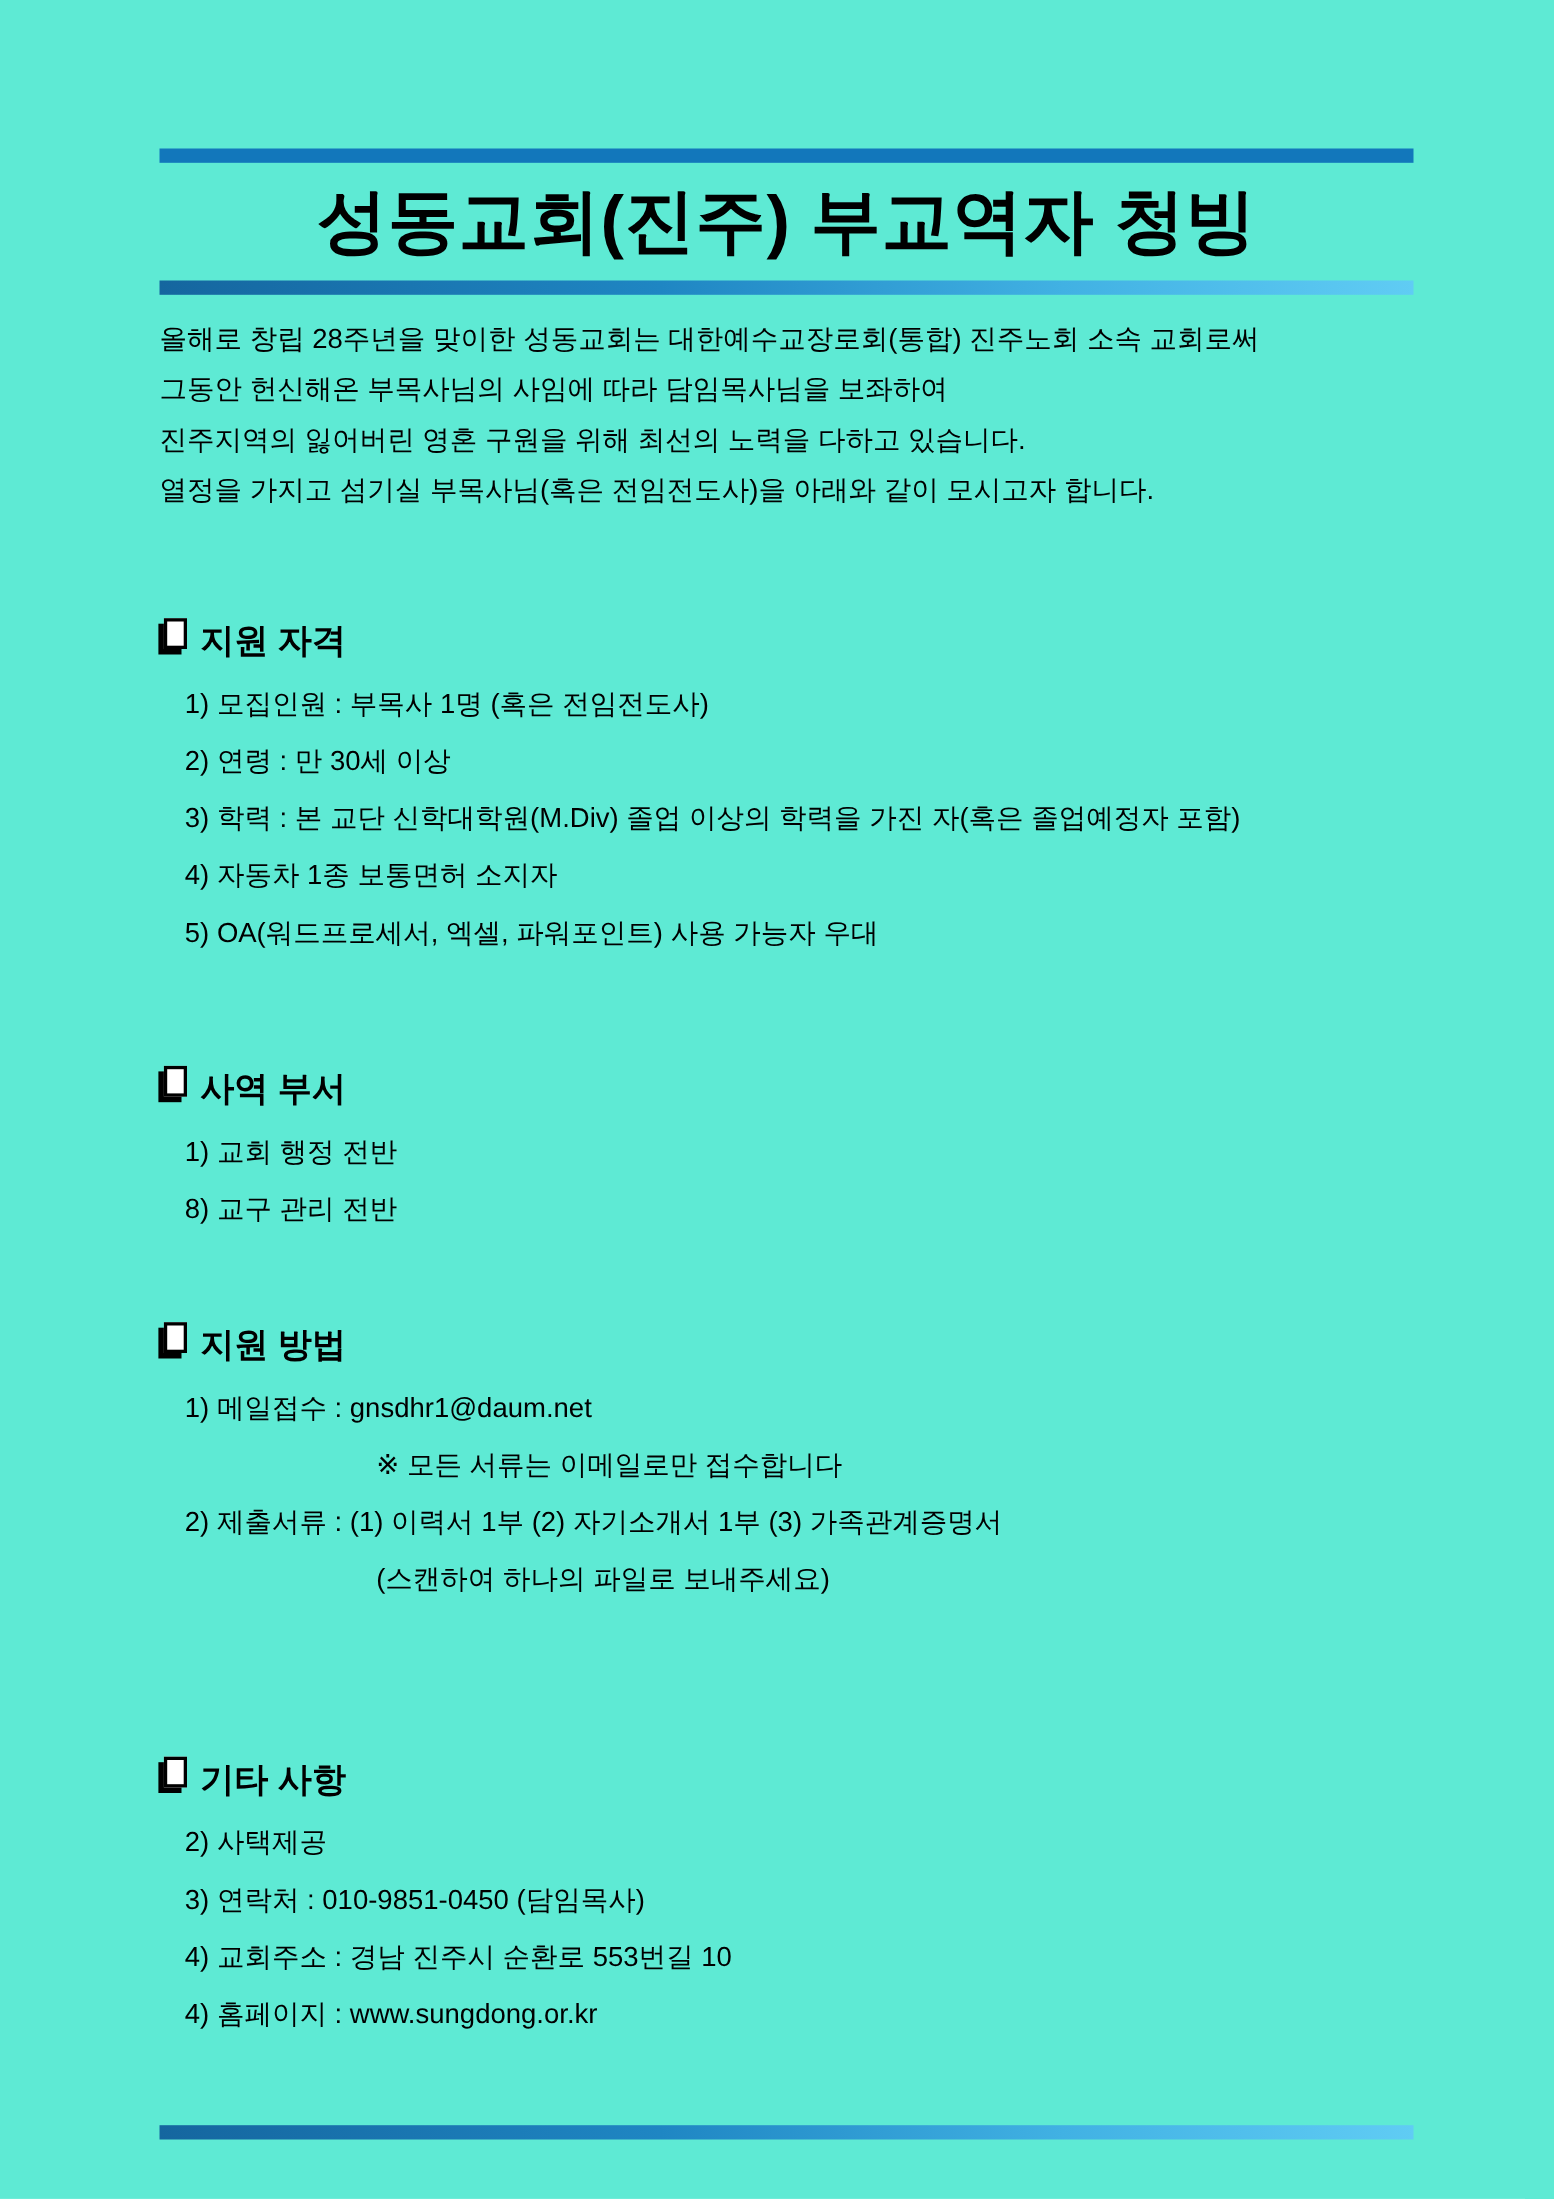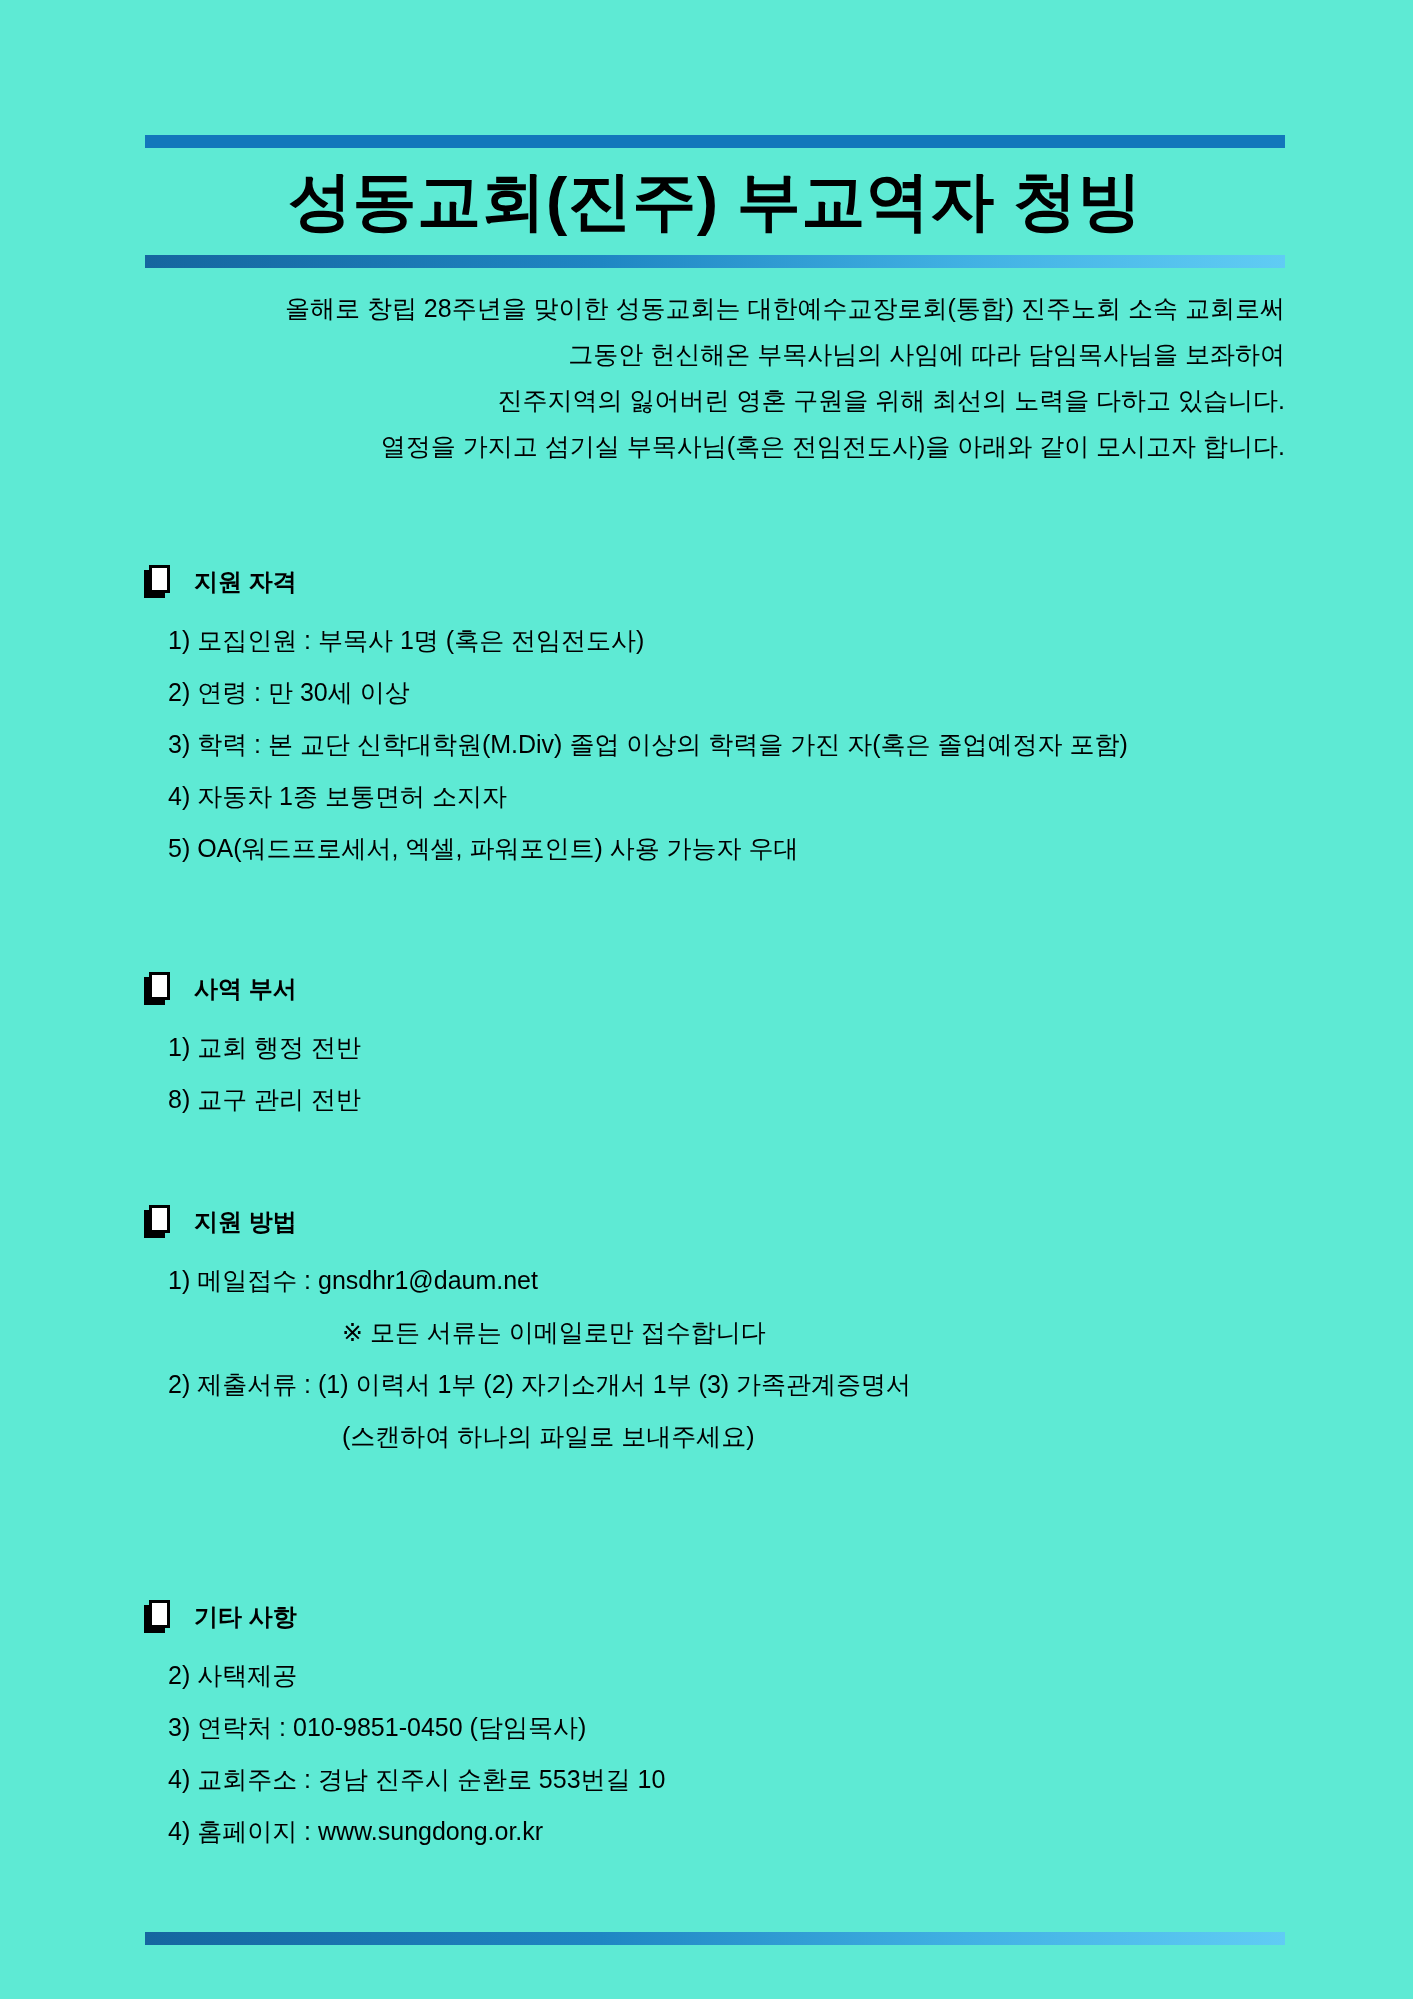--- a/index.html
+++ b/index.html
@@ -16,26 +16,26 @@
   }
   .bar-title-bottom { top:255px; }
   .bar-footer { top:1932px; }
   .doc-title {
     position:absolute; left:145px; top:148px; width:1140px; height:107px;
     line-height:107px; text-align:center;
     font-size:64px; font-weight:bold; letter-spacing:0.5px; white-space:nowrap;
   }
   .intro {
     position:absolute; left:145px; top:285px; width:1140px;
-    text-align:right; font-size:25px; line-height:46px; color:#000;
+    text-align:left; font-size:25px; line-height:46px; color:#000;
   }
   .section { position:absolute; left:145px; width:1200px; }
   .sec-head {
-    display:flex; align-items:flex-end; gap:24px;
-    font-size:24px; font-weight:bold; height:36px; white-space:nowrap;
+    display:flex; align-items:flex-start; gap:12px;
+    font-size:31px; font-weight:bold; height:36px; white-space:nowrap;
   }
   .bullet {
     display:inline-block; width:21px; height:28px;
     border:3px solid #000; background:#fff;
     box-shadow:-5px 5px 0 0 #000;
     margin-left:4px; margin-bottom:5px; flex:0 0 auto;
   }
   .items { margin-top:29px; padding-left:23px; }
   .item {
     font-size:25px; line-height:26px; margin-bottom:26px;

